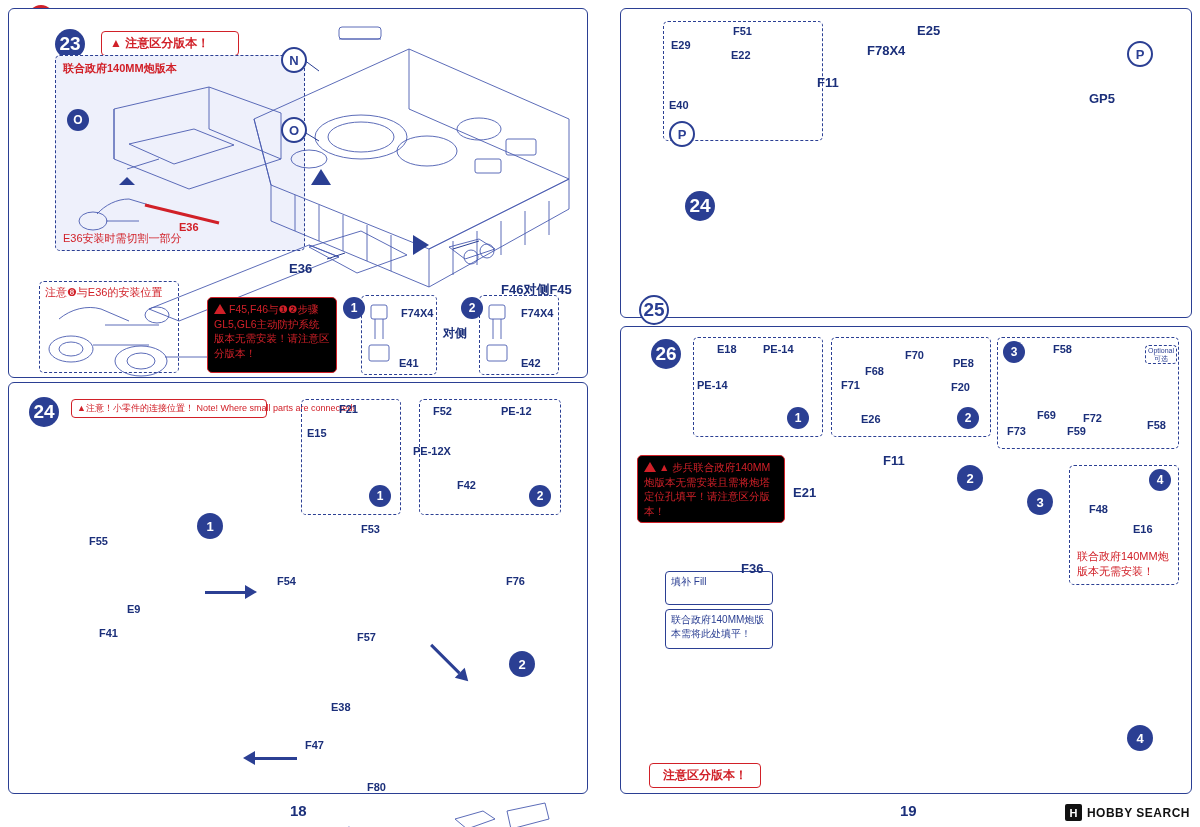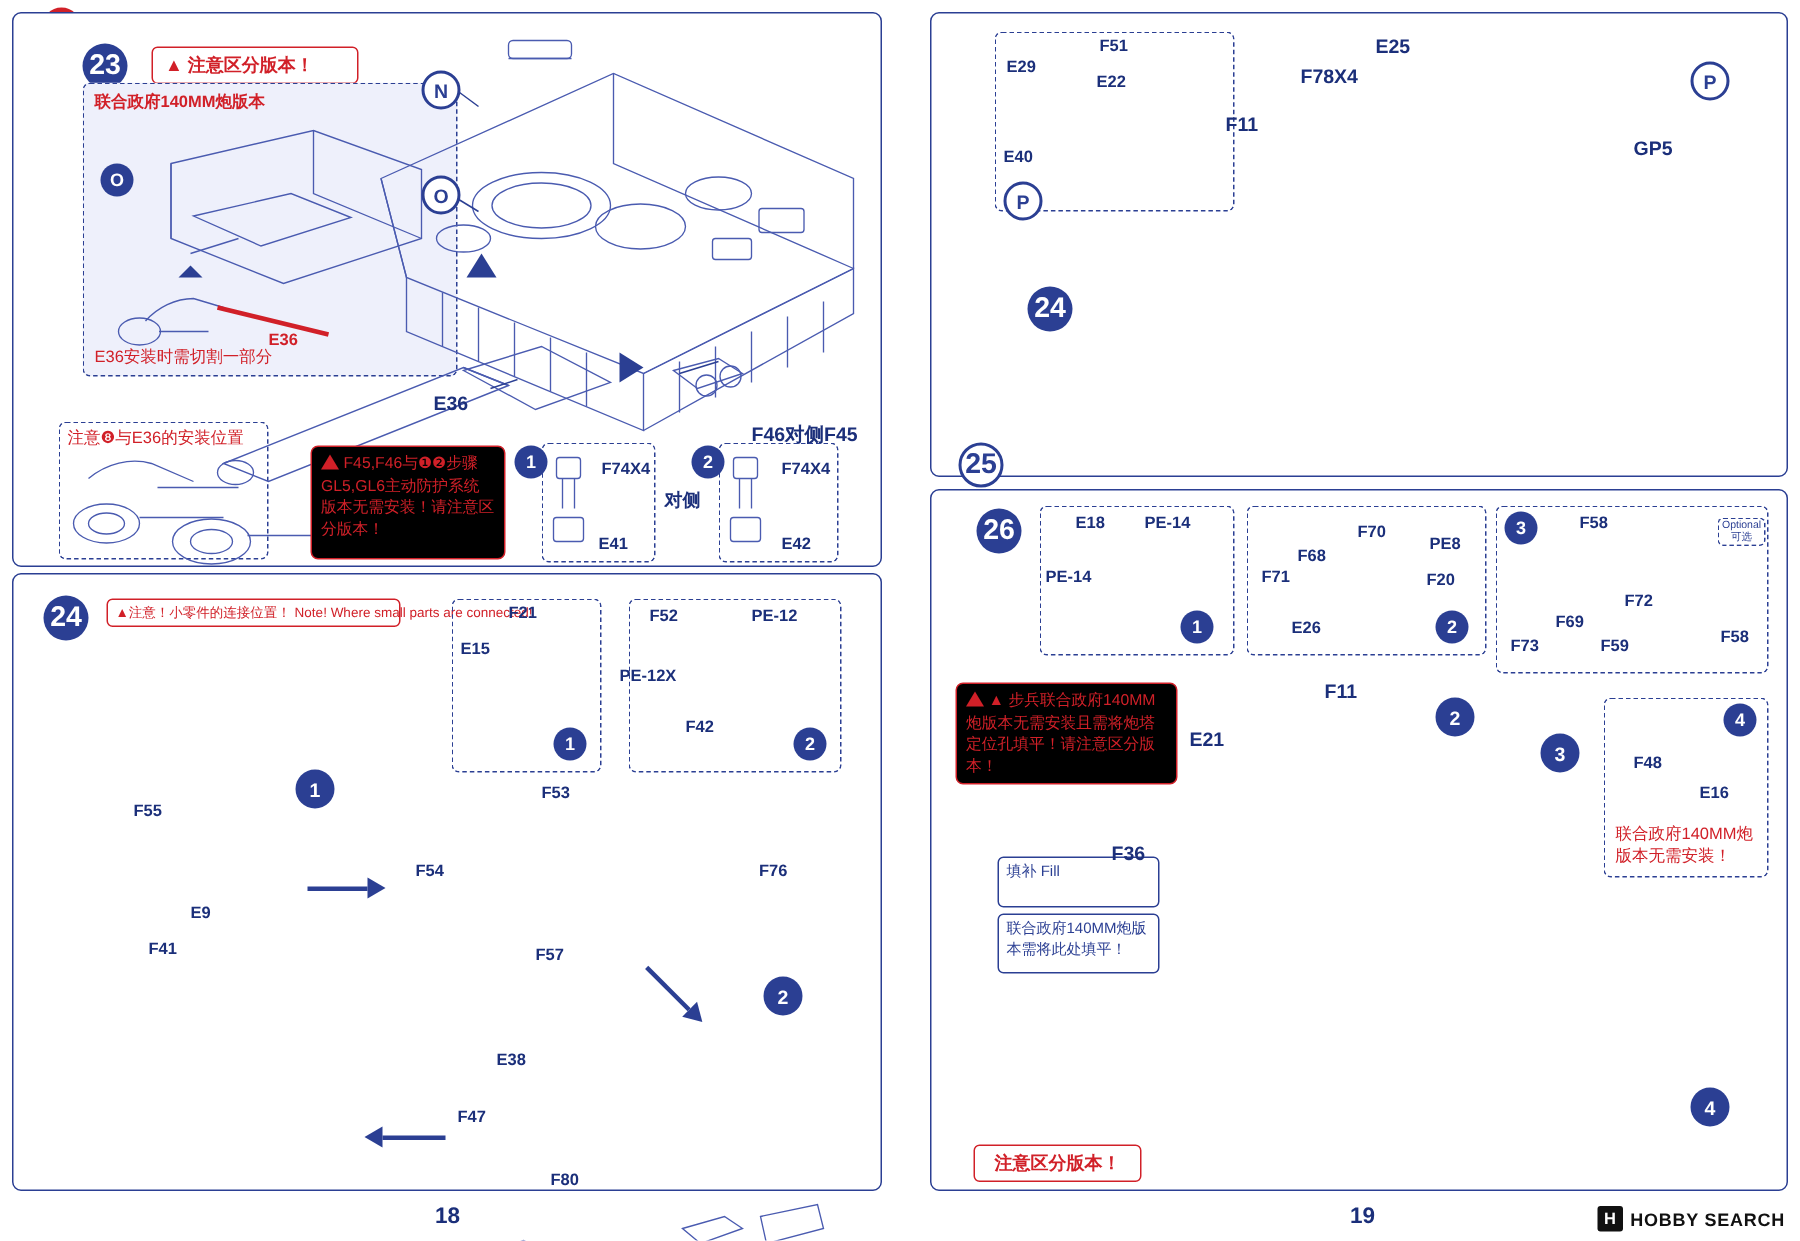--- a/index.html
+++ b/index.html
@@ -479,21 +479,21 @@
     <div class="lbl sm" style="left:244px;top:38px;">F68</div>
     <div class="lbl sm" style="left:284px;top:22px;">F70</div>
     <div class="lbl sm" style="left:332px;top:30px;">PE8</div>
     <div class="lbl sm" style="left:330px;top:54px;">F20</div>
     <div class="lbl sm" style="left:240px;top:86px;">E26</div>
     <div class="circ sm" style="left:336px;top:80px;">2</div>
 
     <div class="dash" style="left:376px;top:10px;width:182px;height:112px;"></div>
     <div class="circ sm" style="left:382px;top:14px;">3</div>
     <div class="lbl sm" style="left:432px;top:16px;">F58</div>
-    <div class="lbl sm" style="left:462px;top:68px;">F72</div>
+    <div class="lbl sm" style="left:462px;top:85px;">F72</div>
     <div class="lbl sm" style="left:416px;top:82px;">F69</div>
     <div class="lbl sm" style="left:386px;top:98px;">F73</div>
     <div class="lbl sm" style="left:446px;top:98px;">F59</div>
     <div class="lbl sm" style="left:526px;top:92px;">F58</div>
     <div class="optional-badge" style="left:524px;top:18px;">Optional 可选</div>
 
     <div class="dash" style="left:448px;top:138px;width:110px;height:120px;"></div>
     <div class="circ sm" style="left:528px;top:142px;">4</div>
     <div class="lbl sm" style="left:468px;top:176px;">F48</div>
     <div class="lbl sm" style="left:512px;top:196px;">E16</div>

